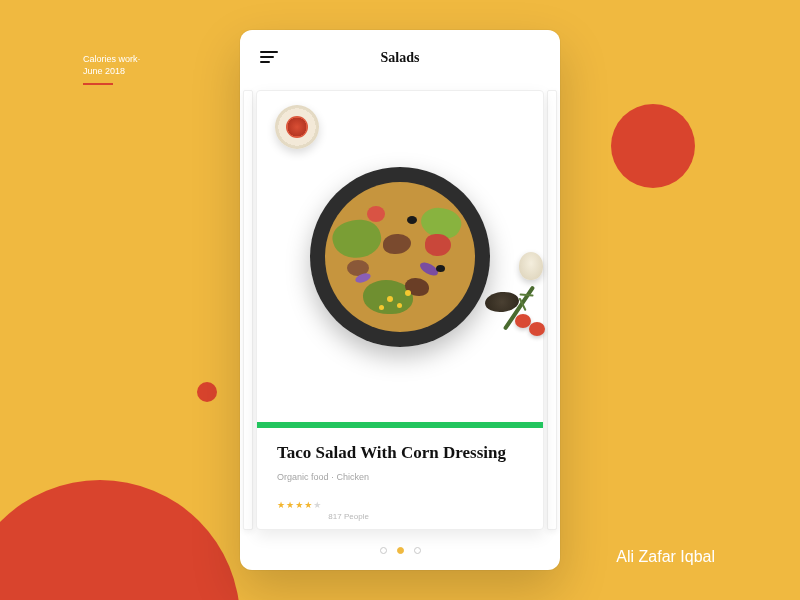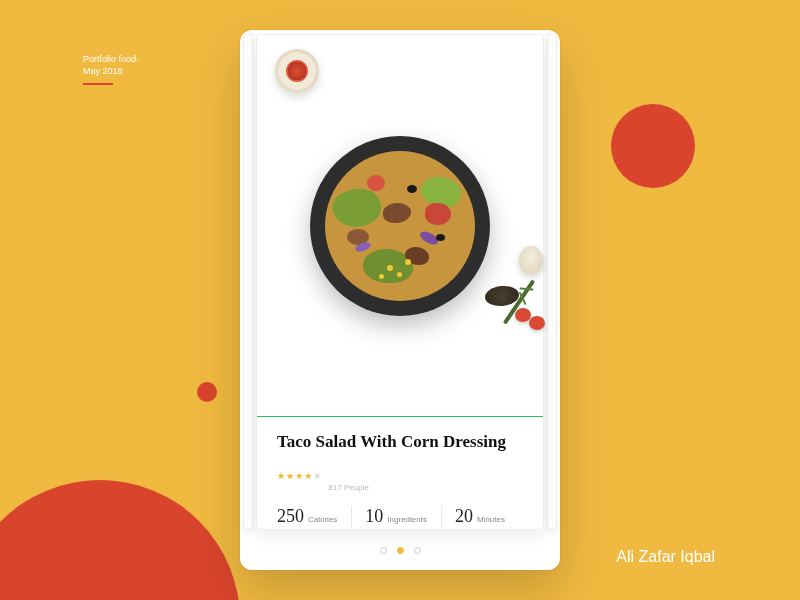--- a/index.html
+++ b/index.html
@@ -112,21 +112,21 @@
 .spices { position:absolute; right:-6px; bottom:80px; width:70px; height:90px; }
 .tomato { position:absolute; width:16px; height:14px; background:#d94a34; border-radius:50%; box-shadow:0 2px 4px rgba(0,0,0,.2); }
 .tomato.t1 { right:18px; bottom:14px; }
 .tomato.t2 { right:4px; bottom:6px; }
 .rosemary { position:absolute; right:28px; bottom:8px; width:4px; height:52px; background:#4a6b30; border-radius:2px; transform:rotate(34deg); }
 .rosemary::before, .rosemary::after { content:""; position:absolute; width:14px; height:2px; background:#5a7d3a; border-radius:1px; }
 .rosemary::before { left:-6px; top:10px; transform:rotate(-30deg); }
 .rosemary::after { right:-6px; top:20px; transform:rotate(30deg); }
 .pepper-pile { position:absolute; right:30px; bottom:30px; width:34px; height:20px; border-radius:50%; background:radial-gradient(circle, #4a4032 0%, #2d261b 100%); transform:rotate(-6deg); }
 .garlic { position:absolute; right:6px; top:0; width:24px; height:28px; background:radial-gradient(ellipse at 50% 40%, #f4eedd 0%, #e2d9c2 70%, #d4c9ae 100%); border-radius:50% 50% 46% 46%; box-shadow:0 3px 6px rgba(0,0,0,.18); }
-.card-body { padding:14px 20px 2px; border-top:1px solid #22c55e; }
+.card-body { padding:14px 20px 8px; border-top:6px solid #22c55e; }
 .recipe-title { font-size:17px; font-weight:700; color:#111; line-height:1.28; }
 .recipe-sub { font-family:-apple-system,Helvetica,Arial,sans-serif; font-size:9px; color:#a5a5a5; margin-top:8px; }
 .rating-row { display:flex; align-items:center; gap:6px; margin-top:6px; }
 .stars { color:#f3b52e; font-size:9px; letter-spacing:1px; }
 .stars .dim { color:#d8d8d8; }
 .rating-count { font-family:-apple-system,Helvetica,Arial,sans-serif; font-size:8px; color:#b8b8b8;margin-top:24px; }
 .stats-row {
   display:flex; align-items:center; margin-top:14px;
   font-family:-apple-system,Helvetica,Arial,sans-serif;
 }
@@ -146,28 +146,36 @@
 .dot.active { background:#f0b940; border-color:#f0b940; }
 </style>
 </head>
 <body>
 
 <div class="bg-circle-lg"></div>
 <div class="bg-circle-md"></div>
 <div class="bg-circle-sm"></div>
 
 <div class="portfolio-label">
-  <span>Portfolio food·</span><br>
-  <span>May 2018</span>
+  <span>Calories work·</span><br>
+  <span>June 2018</span>
 </div>
 <div class="portfolio-rule"></div>
 
 <div class="credit">Ali Zafar Iqbal</div>
 
 <div class="phone">
+  <div class="phone-header">
+    <div class="menu-btn">
+      <span></span>
+        <span></span>
+        <span></span>
+    </div>
+    <div class="phone-title">Salads</div>
+  </div>
 
   <div class="card-area">
     <div class="card-neighbor left"></div>
     <div class="card-neighbor right"></div>
 
     <div class="card">
       <div class="card-image">
         <div class="small-bowl"></div>
         <div class="plate">
           <div class="food">
@@ -193,37 +201,24 @@
           <div class="garlic"></div>
           <div class="pepper-pile"></div>
           <div class="rosemary"></div>
           <div class="tomato t1"></div>
             <div class="tomato t2"></div>
         </div>
       </div>
 
       <div class="card-body">
         <div class="recipe-title">Taco Salad With Corn Dressing</div>
+        <div class="recipe-sub">Organic food · Chicken</div>
         <div class="rating-row">
           <span class="stars">★★★★<span class="dim">★</span></span>
           <span class="rating-count">817 People</span>
-        </div>
-        <div class="stats-row">
-          <div class="stat">
-            <span class="stat-value">250</span>
-            <span class="stat-label">Calories</span>
-          </div>
-          <div class="stat">
-            <span class="stat-value">10</span>
-            <span class="stat-label">Ingredients</span>
-          </div>
-          <div class="stat">
-            <span class="stat-value">20</span>
-            <span class="stat-label">Minutes</span>
-          </div>
         </div>
       </div>
     </div>
 
     <div class="pager">
       <div class="dot"></div>
       <div class="dot active"></div>
       <div class="dot"></div>
     </div>
   </div>

